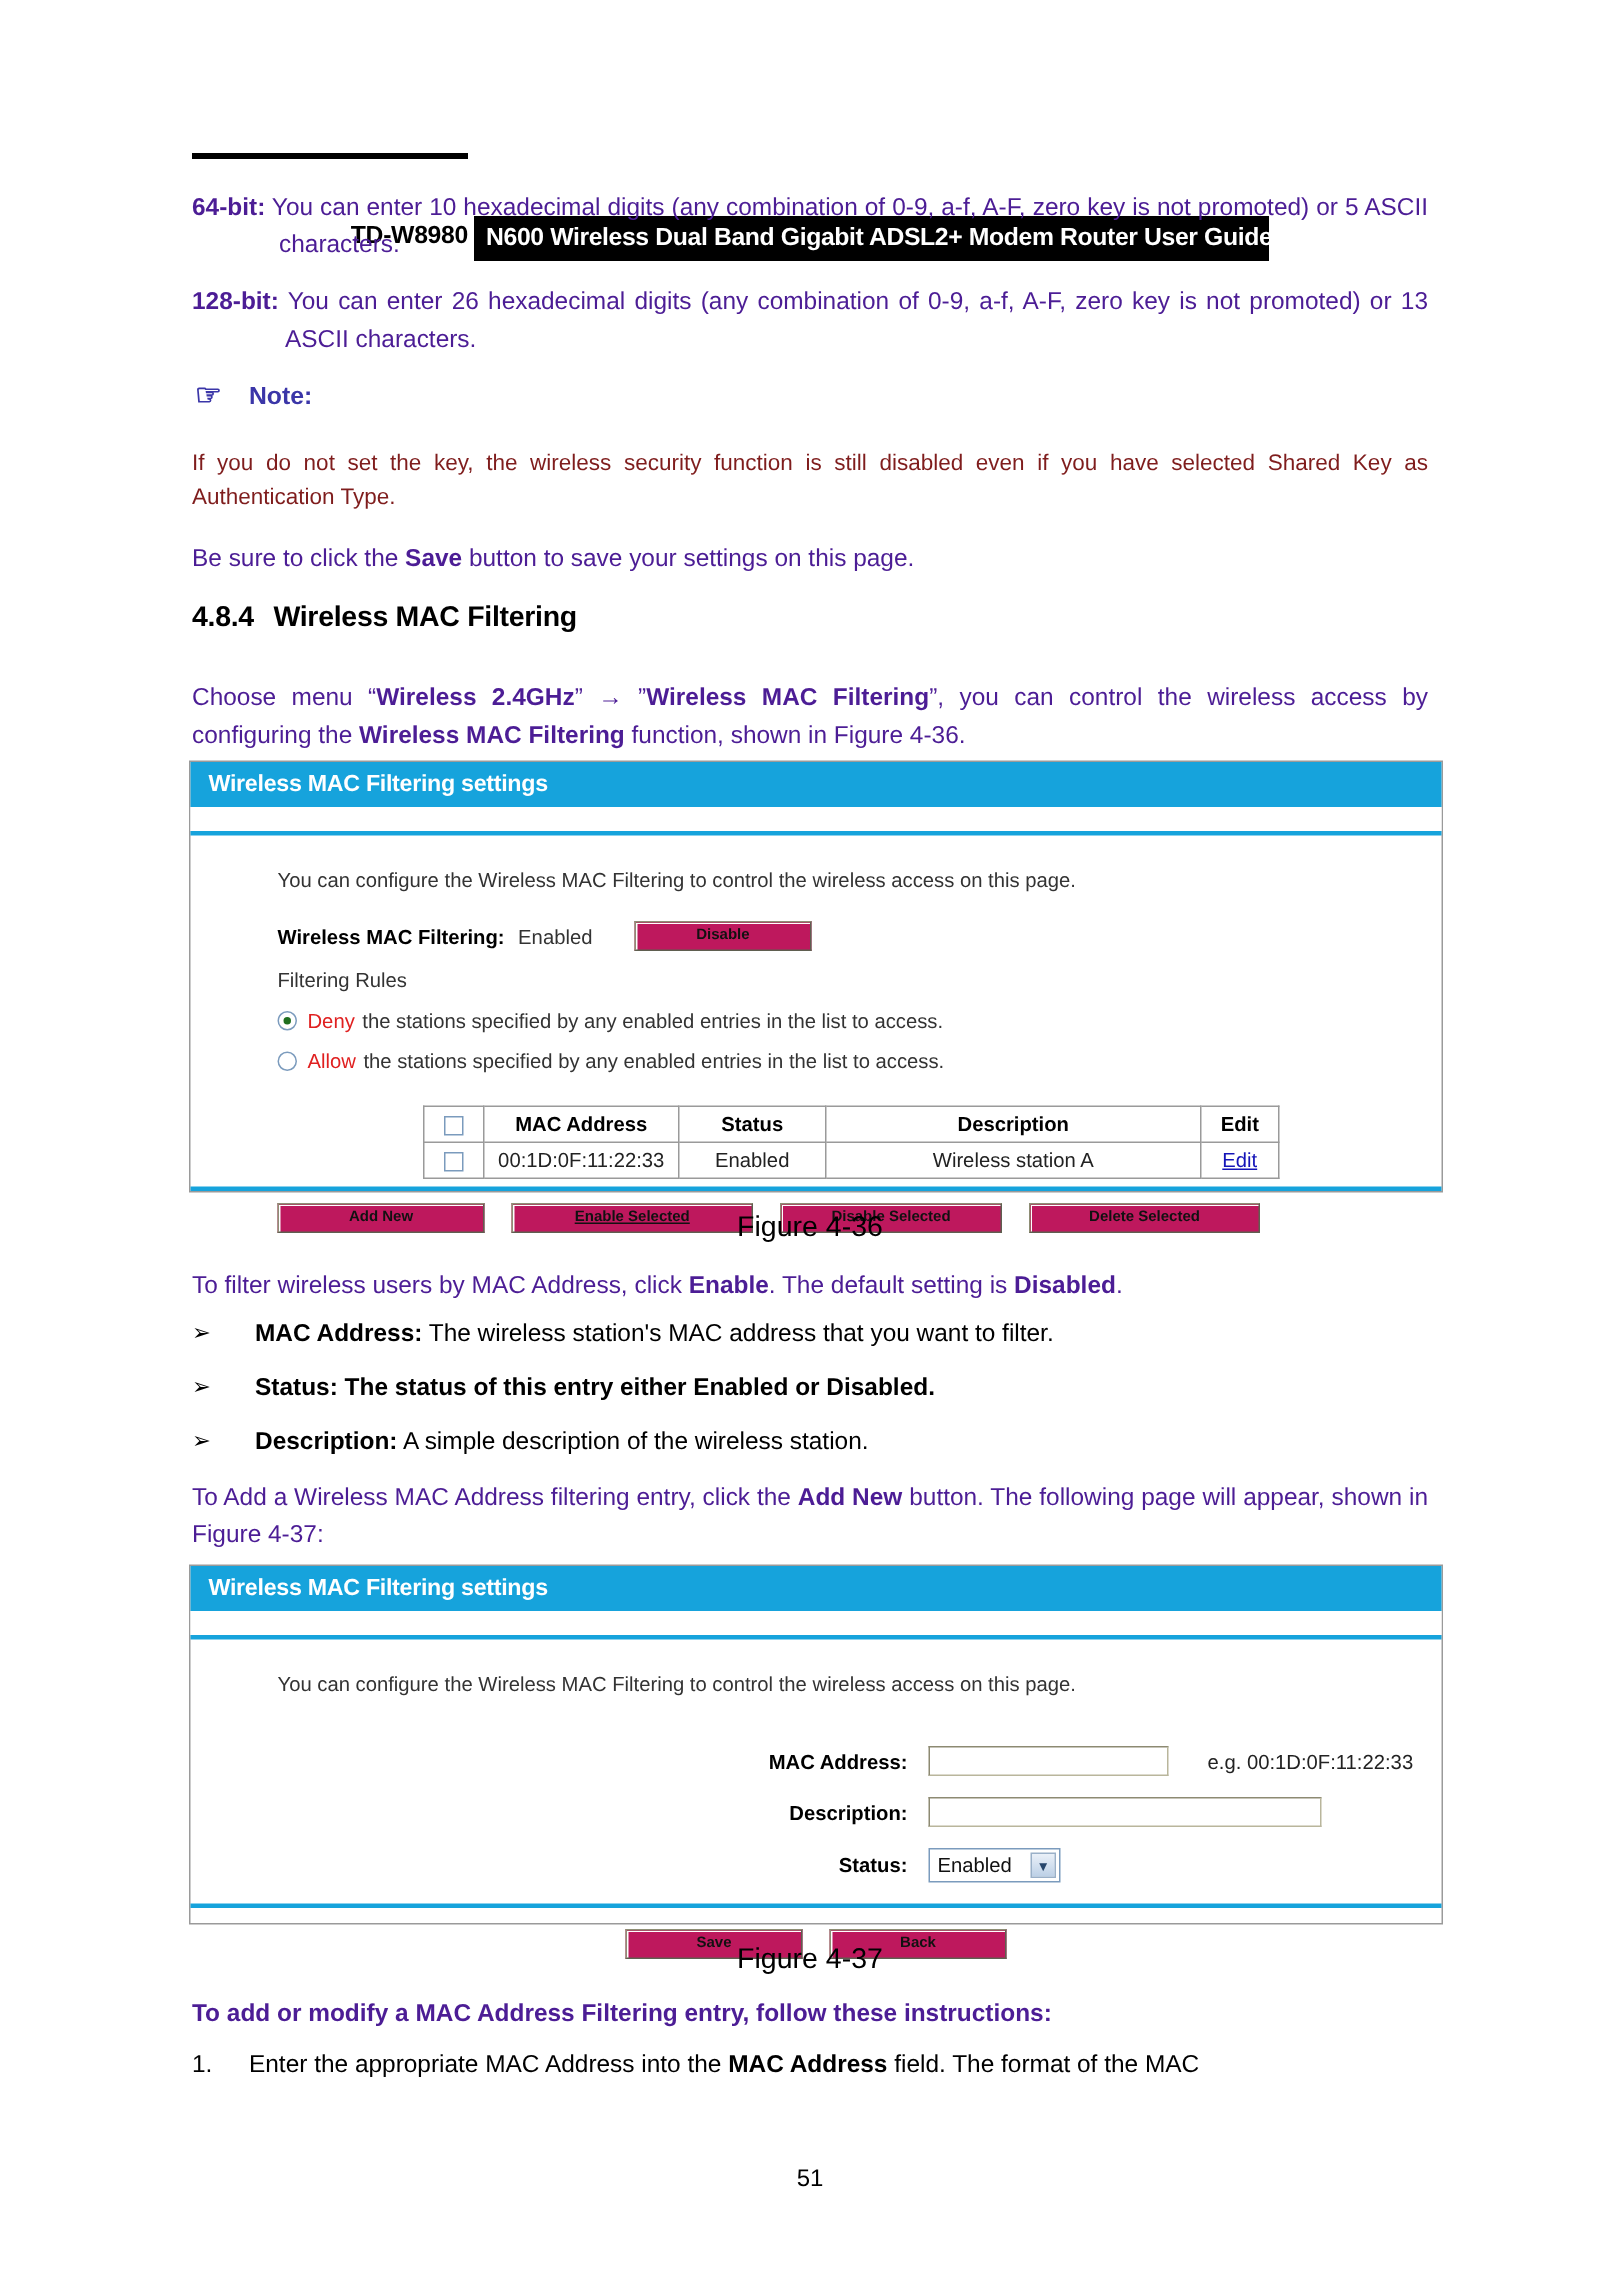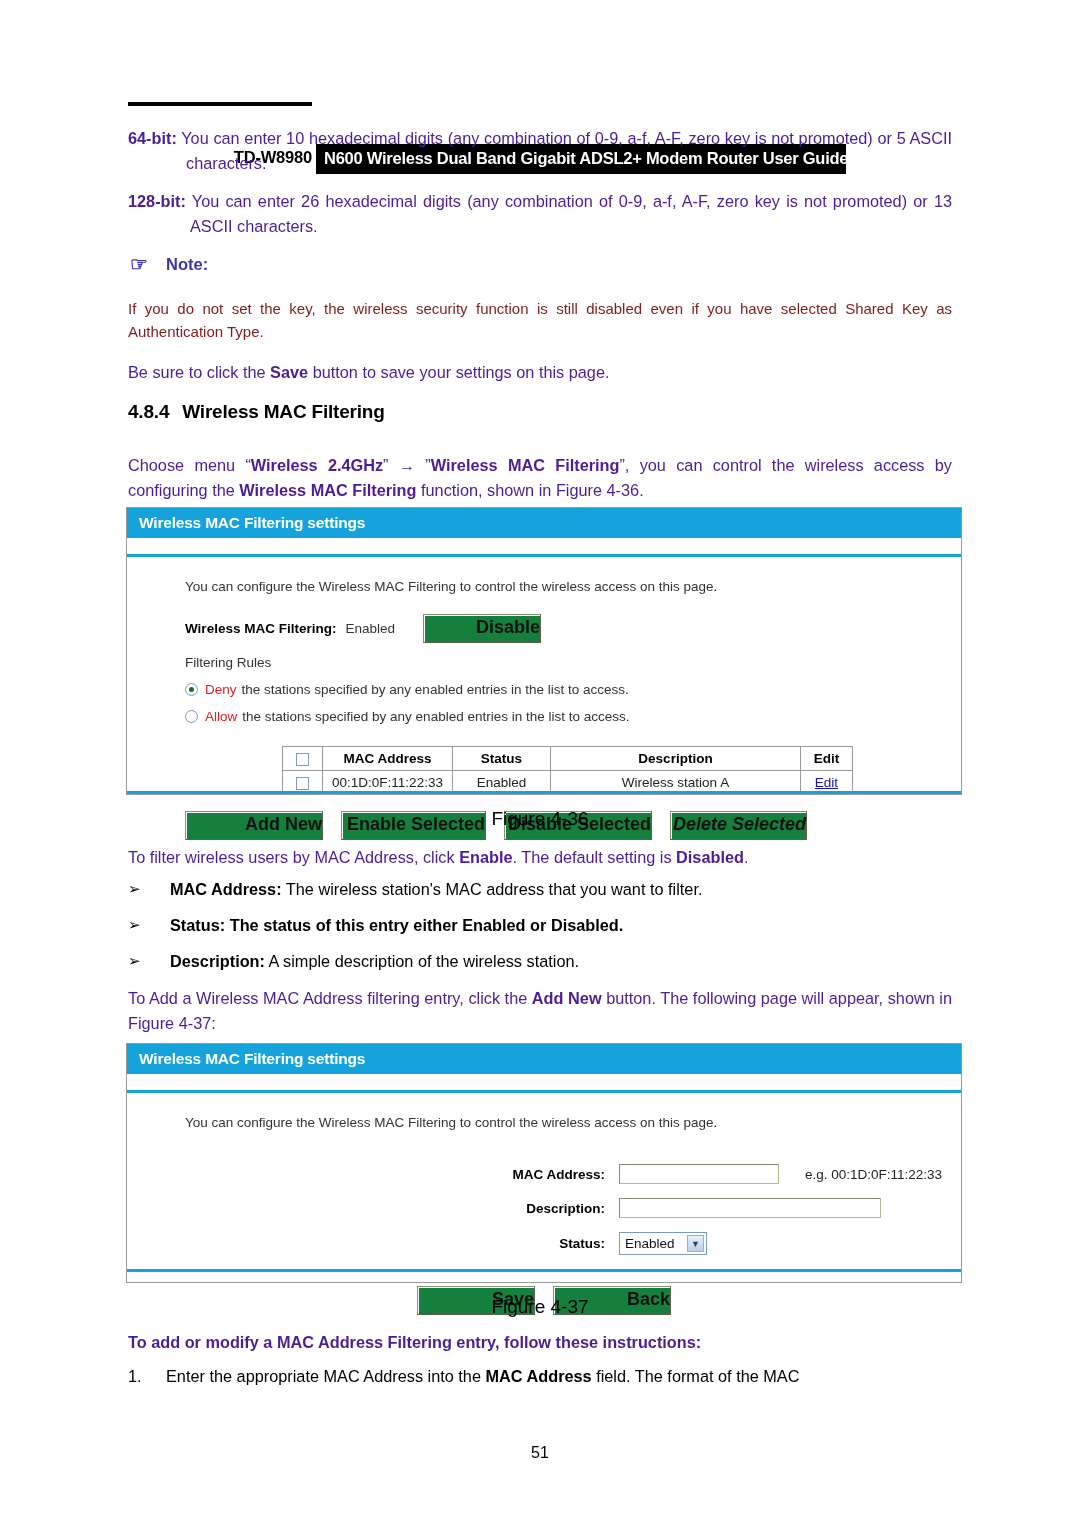--- a/index.html
+++ b/index.html
@@ -98,27 +98,27 @@
 
   .row-filter {
     display:flex; align-items:center;
     padding:20px 0 0 58px; font-size:13.5px;
   }
   .row-filter .lbl { font-weight:bold; color:#000; }
   .row-filter .val { margin-left:9px; color:#333; }
 
   .btn {
     display:inline-block;
-    background:#15803d;
+    background:#be185d;
     border:1px solid #8e8e75;
     border-right-color:#5f5f50; border-bottom-color:#5f5f50;
     box-shadow: inset 1px 1px 0 #ffffff;
     font-family:"Liberation Sans", sans-serif;
-    font-size:18px; font-weight:bold; color:#111;
-    text-align:right; cursor:pointer;
+    font-size:10px; font-weight:bold; color:#111;
+    text-align:center; cursor:pointer;
     padding:3px 0 4px 0;
     line-height:1.1;
   }
 
   .filt-rules { padding:12px 0 0 58px; font-size:13.5px; color:#333; }
 
   .radio-line {
     display:flex; align-items:center;
     padding:12px 0 0 58px; font-size:13.5px; color:#333;
   }
@@ -271,23 +271,23 @@
             <td>00:1D:0F:11:22:33</td>
             <td>Enabled</td>
             <td>Wireless station A</td>
             <td><a class="editlink" href="#">Edit</a></td>
           </tr>
         </tbody>
       </table>
 
       <div class="btn-row">
         <span class="btn" style="width:138px;">Add New</span>
-        <span class="btn" style="width:145px;">Enable Selected</span>
+        <span class="btn" style="width:161px;text-decoration:underline;">Enable Selected</span>
         <span class="btn" style="width:148px;">Disable Selected</span>
-        <span class="btn" style="width:137px;font-style:italic;">Delete Selected</span>
+        <span class="btn" style="width:154px;">Delete Selected</span>
       </div>
     </div>
 
     <div class="panel-rule" style="position:absolute; left:0; bottom:0; width:100%;"></div>
   </div>
 
   <div class="figcap" style="top:808px;">Figure 4-36</div>
 
   <div class="tx" style="left:128px; top:845px; width:824px;">
     <span>To filter wireless users by MAC Address, click </span><span class="b">Enable</span><span>. The default setting is </span><span class="b">Disabled</span><span>.</span>

